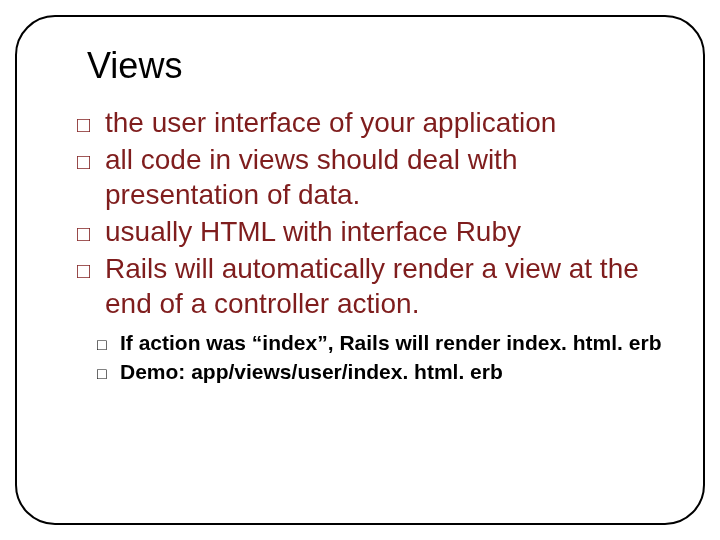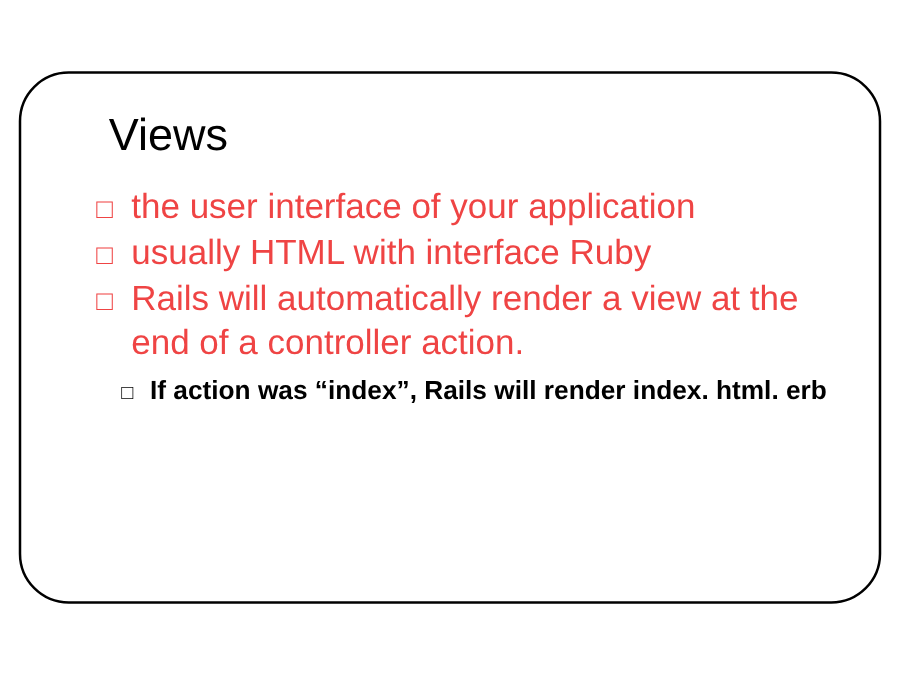--- a/index.html
+++ b/index.html
@@ -7,39 +7,39 @@
     width: 720px;
     height: 540px;
     background: #fff;
     font-family: Arial, Helvetica, sans-serif;
     display: flex;
     align-items: center;
     justify-content: center;
   }
   .slide {
     width: 690px;
-    height: 426px;
+    height: 510px;
     border: 2px solid #000;
     border-radius: 40px;
     padding: 28px 40px 20px 60px;
     position: relative;
   }
   .title {
     font-size: 36px;
     font-weight: 400;
     margin-bottom: 18px;
     margin-left: 10px;
   }
   .bullets {
     list-style: none;
   }
   .bullets li {
     font-size: 28px;
     line-height: 1.25;
-    color: #ef4444;
+    color: #7f1d1d;
     margin-bottom: 2px;
     padding-left: 28px;
     text-indent: -28px;
   }
   .bullets li::before {
     content: "\25A1";
     font-size: 22px;
     margin-right: 4px;
     display: inline-block;
     width: 24px;
@@ -67,19 +67,21 @@
     text-indent: 0;
   }
 </style>
 </head>
 <body>
 
 <div class="slide">
   <h1 class="title">Views</h1>
   <ul class="bullets">
     <li>the user interface of your application</li>
+    <li>all code in views should deal with presentation of data.</li>
     <li>usually HTML with interface Ruby</li>
     <li>Rails will automatically render a view at the end of a controller action.</li>
   </ul>
   <ul class="sub">
     <li>If action was “index”, Rails will render index. html. erb</li>
+    <li>Demo: app/views/user/index. html. erb</li>
   </ul>
 </div>
 
 </body></html>

